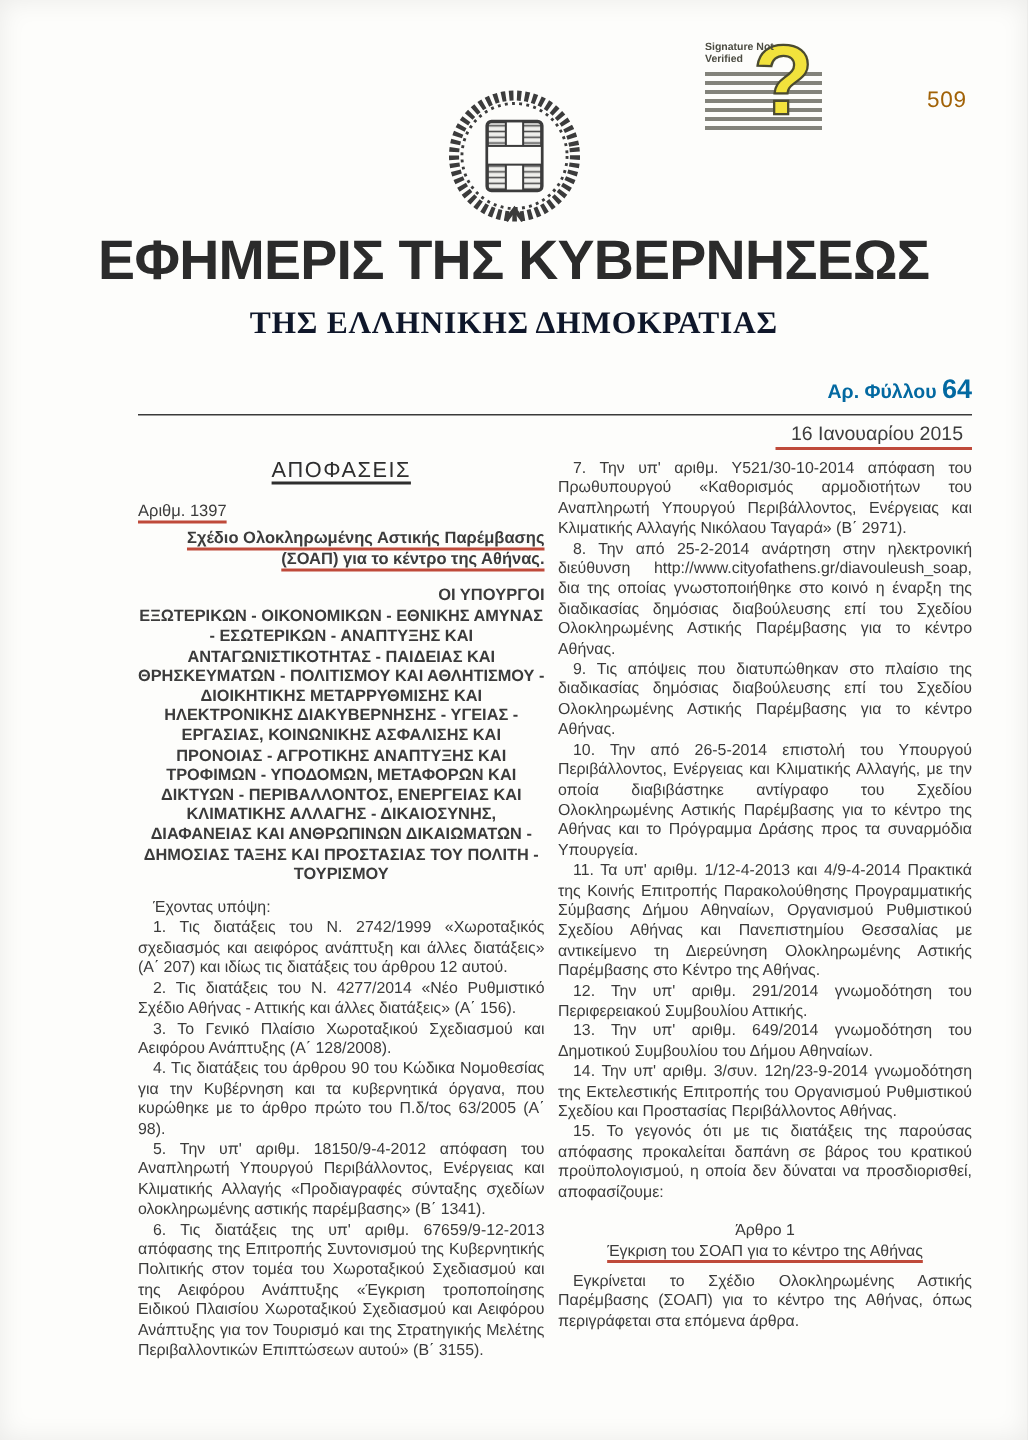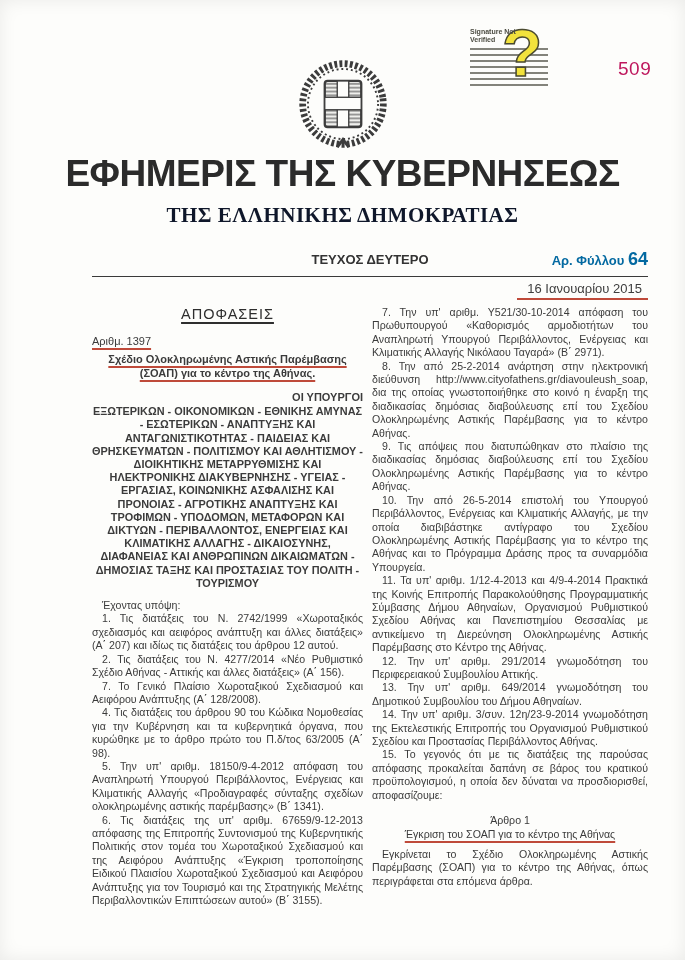--- a/index.html
+++ b/index.html
@@ -18,21 +18,21 @@
     color:#f2e23c;-webkit-text-stroke:1.5px #4a4a30;
     text-shadow:0 0 1px #6a6a40;
   }
   .stamp-title{
     position:absolute;left:2px;top:2px;width:70px;
     font-size:7px;font-weight:bold;color:#4c4c42;line-height:1.15;
   }
   .stamp-lines{position:absolute;left:2px;top:22px;width:78px;height:40px;
     background:repeating-linear-gradient(#5a5a50 0 2.5px,transparent 2.5px 6px);
     opacity:.75;}
-  .folio{position:absolute;left:618px;top:58px;font-size:19px;color:#be185d;letter-spacing:.5px;text-align:center;}
+  .folio{position:absolute;left:618px;top:58px;font-size:15px;color:#a16207;letter-spacing:.5px;text-align:center;}
   
   .emblem{position:absolute;left:0;right:0;top:56px;text-align:center;}
   
   .masthead-title{
     position:absolute;left:0;right:0;top:153px;text-align:center;
     font-size:37px;font-weight:bold;color:#2b2b2b;letter-spacing:-.5px;white-space:nowrap;
   }
   .masthead-sub{
     position:absolute;left:0;right:0;top:203px;text-align:center;
     font-size:21px;font-weight:bold;color:#0f172a;letter-spacing:.5px;font-family:Liberation Serif, serif;
@@ -56,21 +56,21 @@
   .decisions-heading{
     text-align:center;font-size:14.5px;font-weight:normal;letter-spacing:1px;color:#2e2e2e;
     text-decoration:underline;text-decoration-thickness:1.5px;text-underline-offset:3px;
     margin:2px 0 14px 0;text-indent:0;
   }
   .red-ul{
     text-decoration:underline;text-decoration-color:#bf4a3a;
     text-decoration-thickness:2px;text-underline-offset:3px;
   }
   .decision-number{margin:0 0 3px 0;text-indent:0;text-align:left;font-size:11px;}
-  .decision-title{margin:0;font-weight:bold;text-align:center;text-indent:0;font-size:11px;line-height:14px;}
+  .decision-title{margin:0;font-weight:bold;text-align:right;text-indent:0;font-size:11px;line-height:14px;}
   .ministers-heading{margin:11px 0 0 0;font-weight:bold;text-align:right;text-indent:0;font-size:11px;}
   .ministers{margin:1px 0 0 0;font-weight:bold;text-align:center;text-indent:0;font-size:10.9px;line-height:13.2px;}
   .having{margin-top:9px;}
   .article-heading{margin:12px 0 0 0;text-align:center;text-indent:0;}
   .article-title{margin:1px 0 6px 0;text-align:center;text-indent:0;}
 </style>
 </head>
 <body>
 
 <div class="page">
@@ -100,38 +100,37 @@
 
       <rect x="44" y="26" width="12" height="48" fill="#fdfdfb" stroke="#3c3c3c" stroke-width="1.4"></rect>
       <rect x="31" y="43" width="38" height="13" fill="#fdfdfb" stroke="#3c3c3c" stroke-width="1.4"></rect>
     </svg>
   </div>
 
   <div class="masthead-title">ΕΦΗΜΕΡΙΣ ΤΗΣ ΚΥΒΕΡΝΗΣΕΩΣ</div>
   <div class="masthead-sub">ΤΗΣ ΕΛΛΗΝΙΚΗΣ ΔΗΜΟΚΡΑΤΙΑΣ</div>
 
   <div class="issuebar">
-    <div class="issue-volume">ΤΕΥΧΟΣ ΔΕΥΤΕΡΟ</div>
     <div class="issue-sheet"><span>Αρ. Φύλλου </span><span class="num">64</span></div>
   </div>
   <div class="rule"></div>
   <div class="issue-date">16 Ιανουαρίου 2015</div>
 
   <div class="columns">
 
     <div class="col col-left">
       <p class="decisions-heading">ΑΠΟΦΑΣΕΙΣ</p>
       <p class="decision-number"><span class="red-ul">Αριθμ. 1397</span></p>
       <p class="decision-title red-ul">Σχέδιο Ολοκληρωμένης Αστικής Παρέμβασης (ΣΟΑΠ) για το κέντρο της Αθήνας.</p>
       <p class="ministers-heading">ΟΙ ΥΠΟΥΡΓΟΙ</p>
       <p class="ministers">ΕΞΩΤΕΡΙΚΩΝ - ΟΙΚΟΝΟΜΙΚΩΝ - ΕΘΝΙΚΗΣ ΑΜΥΝΑΣ - ΕΣΩΤΕΡΙΚΩΝ - ΑΝΑΠΤΥΞΗΣ ΚΑΙ ΑΝΤΑΓΩΝΙΣΤΙΚΟΤΗΤΑΣ - ΠΑΙΔΕΙΑΣ ΚΑΙ ΘΡΗΣΚΕΥΜΑΤΩΝ - ΠΟΛΙΤΙΣΜΟΥ ΚΑΙ ΑΘΛΗΤΙΣΜΟΥ - ΔΙΟΙΚΗΤΙΚΗΣ ΜΕΤΑΡΡΥΘΜΙΣΗΣ ΚΑΙ ΗΛΕΚΤΡΟΝΙΚΗΣ ΔΙΑΚΥΒΕΡΝΗΣΗΣ - ΥΓΕΙΑΣ - ΕΡΓΑΣΙΑΣ, ΚΟΙΝΩΝΙΚΗΣ ΑΣΦΑΛΙΣΗΣ ΚΑΙ ΠΡΟΝΟΙΑΣ - ΑΓΡΟΤΙΚΗΣ ΑΝΑΠΤΥΞΗΣ ΚΑΙ ΤΡΟΦΙΜΩΝ - ΥΠΟΔΟΜΩΝ, ΜΕΤΑΦΟΡΩΝ ΚΑΙ ΔΙΚΤΥΩΝ - ΠΕΡΙΒΑΛΛΟΝΤΟΣ, ΕΝΕΡΓΕΙΑΣ ΚΑΙ ΚΛΙΜΑΤΙΚΗΣ ΑΛΛΑΓΗΣ - ΔΙΚΑΙΟΣΥΝΗΣ, ΔΙΑΦΑΝΕΙΑΣ ΚΑΙ ΑΝΘΡΩΠΙΝΩΝ ΔΙΚΑΙΩΜΑΤΩΝ - ΔΗΜΟΣΙΑΣ ΤΑΞΗΣ ΚΑΙ ΠΡΟΣΤΑΣΙΑΣ ΤΟΥ ΠΟΛΙΤΗ - ΤΟΥΡΙΣΜΟΥ</p>
       <p class="p having">Έχοντας υπόψη:</p>
       <p class="p">1. Τις διατάξεις του Ν. 2742/1999 «Χωροταξικός σχεδιασμός και αειφόρος ανάπτυξη και άλλες διατάξεις» (Α΄ 207) και ιδίως τις διατάξεις του άρθρου 12 αυτού.</p>
       <p class="p">2. Τις διατάξεις του Ν. 4277/2014 «Νέο Ρυθμιστικό Σχέδιο Αθήνας - Αττικής και άλλες διατάξεις» (Α΄ 156).</p>
-      <p class="p">7. Το Γενικό Πλαίσιο Χωροταξικού Σχεδιασμού και Αειφόρου Ανάπτυξης (Α΄ 128/2008).</p>
+      <p class="p">3. Το Γενικό Πλαίσιο Χωροταξικού Σχεδιασμού και Αειφόρου Ανάπτυξης (Α΄ 128/2008).</p>
       <p class="p">4. Τις διατάξεις του άρθρου 90 του Κώδικα Νομοθεσίας για την Κυβέρνηση και τα κυβερνητικά όργανα, που κυρώθηκε με το άρθρο πρώτο του Π.δ/τος 63/2005 (Α΄ 98).</p>
       <p class="p">5. Την υπ' αριθμ. 18150/9-4-2012 απόφαση του Αναπληρωτή Υπουργού Περιβάλλοντος, Ενέργειας και Κλιματικής Αλλαγής «Προδιαγραφές σύνταξης σχεδίων ολοκληρωμένης αστικής παρέμβασης» (Β΄ 1341).</p>
       <p class="p">6. Τις διατάξεις της υπ' αριθμ. 67659/9-12-2013 απόφασης της Επιτροπής Συντονισμού της Κυβερνητικής Πολιτικής στον τομέα του Χωροταξικού Σχεδιασμού και της Αειφόρου Ανάπτυξης «Έγκριση τροποποίησης Ειδικού Πλαισίου Χωροταξικού Σχεδιασμού και Αειφόρου Ανάπτυξης για τον Τουρισμό και της Στρατηγικής Μελέτης Περιβαλλοντικών Επιπτώσεων αυτού» (Β΄ 3155).</p>
     </div>
 
     <div class="col col-right">
       <p class="p">7. Την υπ' αριθμ. Υ521/30-10-2014 απόφαση του Πρωθυπουργού «Καθορισμός αρμοδιοτήτων του Αναπληρωτή Υπουργού Περιβάλλοντος, Ενέργειας και Κλιματικής Αλλαγής Νικόλαου Ταγαρά» (Β΄ 2971).</p>
       <p class="p">8. Την από 25-2-2014 ανάρτηση στην ηλεκτρονική διεύθυνση http://www.cityofathens.gr/diavouleush_soap, δια της οποίας γνωστοποιήθηκε στο κοινό η έναρξη της διαδικασίας δημόσιας διαβούλευσης επί του Σχεδίου Ολοκληρωμένης Αστικής Παρέμβασης για το κέντρο Αθήνας.</p>
       <p class="p">9. Τις απόψεις που διατυπώθηκαν στο πλαίσιο της διαδικασίας δημόσιας διαβούλευσης επί του Σχεδίου Ολοκληρωμένης Αστικής Παρέμβασης για το κέντρο Αθήνας.</p>
       <p class="p">10. Την από 26-5-2014 επιστολή του Υπουργού Περιβάλλοντος, Ενέργειας και Κλιματικής Αλλαγής, με την οποία διαβιβάστηκε αντίγραφο του Σχεδίου Ολοκληρωμένης Αστικής Παρέμβασης για το κέντρο της Αθήνας και το Πρόγραμμα Δράσης προς τα συναρμόδια Υπουργεία.</p>

